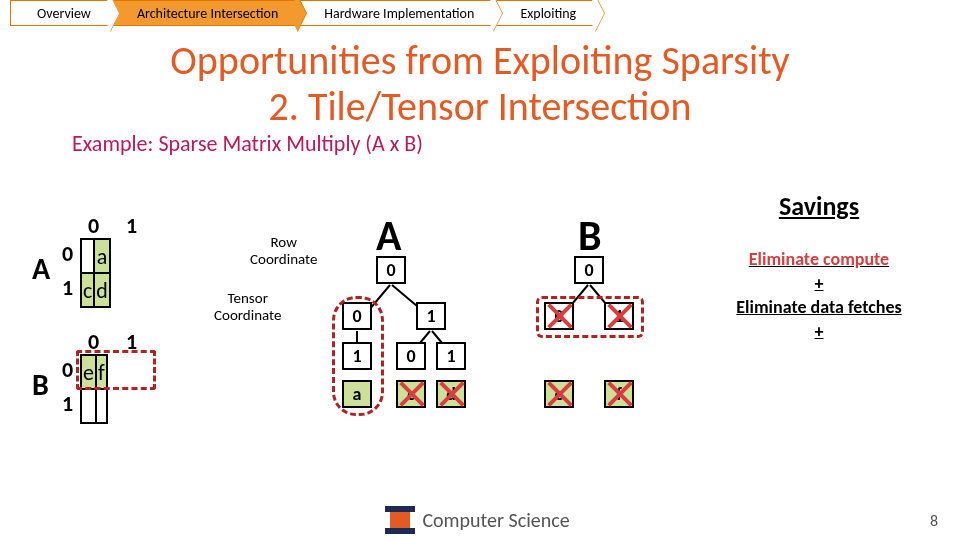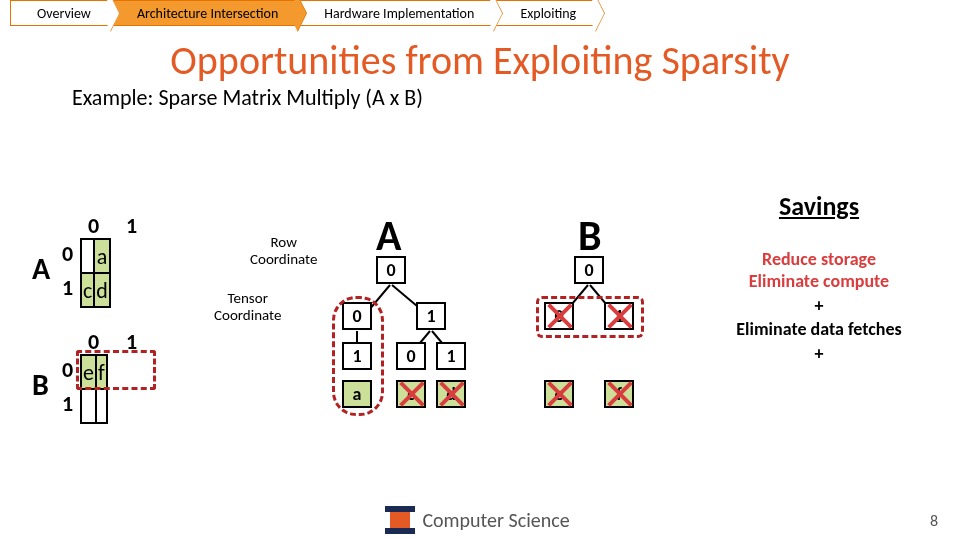--- a/index.html
+++ b/index.html
@@ -5,21 +5,21 @@
   * { box-sizing: border-box; }
   body { margin:0; padding:0; width:960px; height:540px; font-family: Calibri, sans-serif; background:#fff; overflow:hidden; position:relative;}
   
   .crumbs { display:flex; height:26px; align-items:stretch; padding-left:10px;}
   .crumb { position:relative; display:flex; align-items:center; justify-content:center; padding:0 20px 0 26px; font-size:14px; color:#000; background:#fff; border:1px solid #e67300; border-left:none; border-right:none;}
   .crumb.first { border-left:1px solid #e67300; }
   .crumb.active { background:#f3992e; }
   .crumb::after { content:""; position:absolute; right:-13px; top:-1px; bottom:-1px; width:26px; background:inherit; border-top:1px solid #e67300; border-right:1px solid #e67300; transform: scaleX(.5) rotate(45deg); z-index:2;}
   .crumb.first { padding-left:26px;}
   h1.title { text-align:center; margin:12px 0 0 0; font-size:40px; color:#e45a24; font-weight:400; font-family: Candara, Calibri, sans-serif; line-height:1.15;}
-  .subtitle { font-size:22px; color:#000000; margin:0 0 4px 72px;}
+  .subtitle { font-size:22px; color:#be185d; margin:0 0 4px 72px;}
   
   .mat-area { position:absolute; left:34px; top:216px;}
   .m { position:absolute;}
   .m .lbl { position:absolute; font-size:30px; font-weight:700; left:-32px; top:34px;}
   .m .col0 { position:absolute; left:24px; top:-4px; font-size:22px; font-weight:700;}
   .m .col1 { position:absolute; left:62px; top:-4px; font-size:22px; font-weight:700;}
   .m .row0 { position:absolute; left:-2px; top:24px; font-size:22px; font-weight:700;}
   .m .row1 { position:absolute; left:-2px; top:58px; font-size:22px; font-weight:700;}
   .m table { border-collapse:collapse; position:absolute; left:16px; top:22px;}
   .m td { width:36px; height:34px; border:2px solid #000; text-align:center; font-size:22px;}
@@ -32,21 +32,21 @@
   .big { position:absolute; font-size:42px; font-weight:700;}
   .line { position:absolute; background:#000; height:2px;}
   .line.rot1 { transform-origin:left center;}
   .cross { position:absolute; width:30px; height:28px; pointer-events:none;}
   .cross::before,.cross::after { content:""; position:absolute; left:14px; top:-2px; width:4px; height:32px; background:#d93d3d;}
   .cross::before { transform:rotate(45deg);}
   .cross::after { transform:rotate(-45deg);}
   .dashbox { position:absolute; border:3px dashed #b22222; border-radius:6px; pointer-events:none;}
   .annot { position:absolute; font-size:15px; text-align:center; line-height:1.1;}
   
-  .sav { position:absolute; right:26px; top:190px; width:230px; text-align:center;}
+  .sav { position:absolute; right:26px; top:190px; width:230px; text-align:center;text-decoration:underline;}
   .sav h3 { font-size:26px; margin:0 0 26px 0; text-decoration:underline;}
   .sav .red { color:#d93d3d; font-size:18px; font-weight:700; margin:0;}
   .sav .plus { font-size:18px; font-weight:700; margin:2px 0;}
   
   .footer { position:absolute; bottom:6px; left:0; right:0; display:flex; justify-content:center; align-items:center; font-size:20px; color:#555;}
   .ilogo { display:inline-block; width:20px; height:28px; background:#e45a24; position:relative; margin-right:12px;}
   .ilogo::before,.ilogo::after { content:""; position:absolute; left:-5px; right:-5px; height:6px; background:#1a2a52;}
   .ilogo::before { top:0;} .ilogo::after { bottom:0;}
   .pg { position:absolute; right:22px; bottom:10px; font-size:16px; color:#555;}
 </style>
@@ -55,20 +55,21 @@
 
 <div class="crumbs">
   <div class="crumb first">Overview</div>
   <div class="crumb active">Architecture Intersection</div>
   <div class="crumb">Hardware Implementation</div>
   <div class="crumb">Exploiting</div>
 </div>
 
 <h1 class="title">
   <span>Opportunities from Exploiting Sparsity</span><br>
+  <span>2. Tile/Tensor Intersection</span>
 </h1>
 
 <div class="subtitle">Example: Sparse Matrix Multiply (A x B)</div>
 
 <div class="mat-area">
   <div class="m" style="left:30px; top:0;">
     <div class="lbl">A</div>
     <div class="col0">0</div>
     <div class="col1">1</div>
     <div class="row0">0</div>
@@ -144,21 +145,20 @@
   <div class="cross" style="left:136px; top:156px;"></div>
   <div class="cross" style="left:176px; top:156px;"></div>
   <div class="cross" style="left:284px; top:78px;"></div>
   <div class="cross" style="left:344px; top:78px;"></div>
   <div class="cross" style="left:284px; top:156px;"></div>
   <div class="cross" style="left:344px; top:156px;"></div>
 </div>
 
 <div class="sav">
   <h3>Savings</h3>
-  <p class="red">Reduce storage</p>
   <p class="red">Eliminate compute</p>
   <p class="plus">+</p>
   <p class="plus">Eliminate data fetches</p>
   <p class="plus">+</p>
 </div>
 
 <div class="footer">
   <span class="ilogo"></span>
   <span>Computer Science</span>
 </div>

